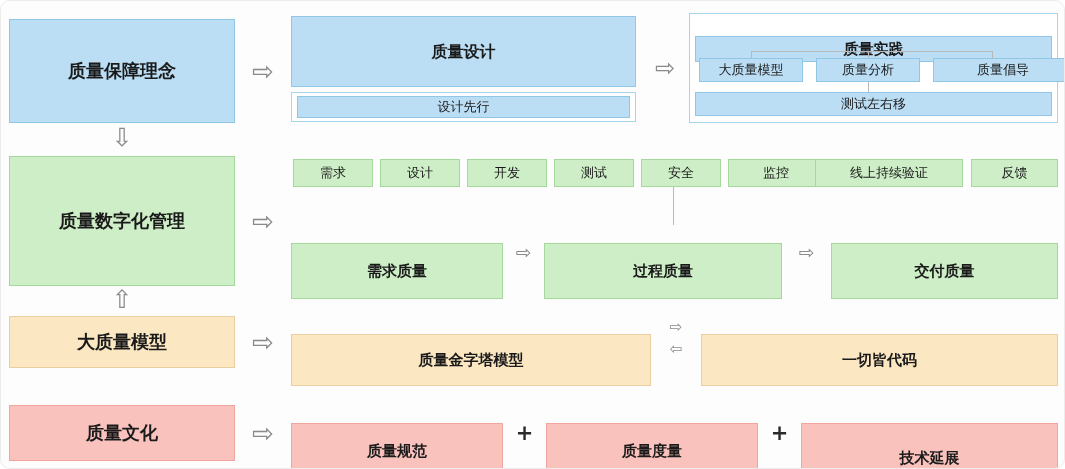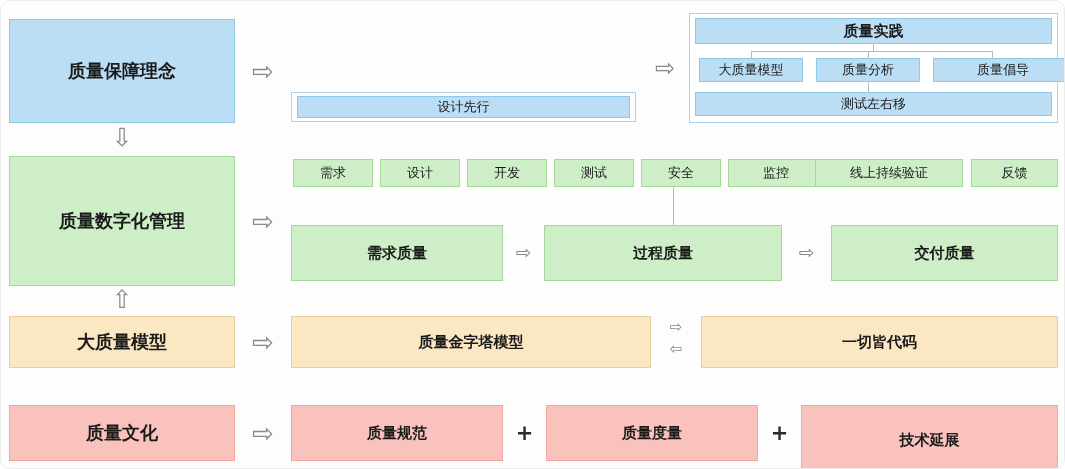--- a/index.html
+++ b/index.html
@@ -27,21 +27,21 @@
   .green  { background:var(--green-bg,#CDEEC6);  border-color:var(--green-border,#A5D99B); }
   .yellow { background:var(--yellow-bg,#FBE7C2); border-color:var(--yellow-border,#E9CFA0); }
   .pink   { background:var(--pink-bg,#F9C2BD);   border-color:var(--pink-border,#F0A59E);text-align:right; }
   .frame  {
     position:absolute;
     background:#ffffff;
     border:1px solid var(--frame-border,#A9D4EE);
   }
   .bold { font-weight:bold; }
   .fs18 { font-size:18px; }
-  .fs15 { font-size:15px; }
+  .fs15 { font-size:15px;margin-top:18px; }
   .fs13 { font-size:13px; }
   .arrow {
     position:absolute;
     color:var(--arrow-color,#8a8a8a);
     text-align:center;
     font-family:"DejaVu Sans",sans-serif;
   }
   .plus {
     position:absolute;
     text-align:center;
@@ -53,20 +53,21 @@
 </style>
 </head>
 <body>
 
 <div class="canvas" style="--blue-bg: #BBDEF5; --blue-border: #90C6E6; --green-bg: #CDEEC6; --green-border: #A5D99B; --yellow-bg: #FBE7C2; --yellow-border: #E9CFA0; --pink-bg: #F9C2BD; --pink-border: #F0A59E; --frame-border: #A9D4EE; --arrow-color: #8a8a8a; --line-color: #b9b9b9;">
 
   <div class="box blue bold fs18" style="left:8px;top:18px;width:226px;height:104px">质量保障理念</div>
 
   <div class="arrow" style="left:234px;top:56px;width:56px;line-height:28px;font-size:26px">⇨</div>
 
+  <div class="box blue bold" style="left:290px;top:15px;width:345px;height:71px;font-size:16px">质量设计</div>
 
   <div class="frame" style="left:290px;top:91px;width:345px;height:30px"></div>
   <div class="box blue fs13" style="left:296px;top:95px;width:333px;height:22px">设计先行</div>
 
   <div class="arrow" style="left:640px;top:54px;width:48px;line-height:26px;font-size:24px">⇨</div>
 
   <div class="frame" style="left:688px;top:12px;width:369px;height:110px"></div>
   <div class="box blue bold fs15" style="left:694px;top:17px;width:357px;height:26px">质量实践</div>
 
   <div class="line" style="left:872px;top:43px;width:1px;height:7px"></div>

